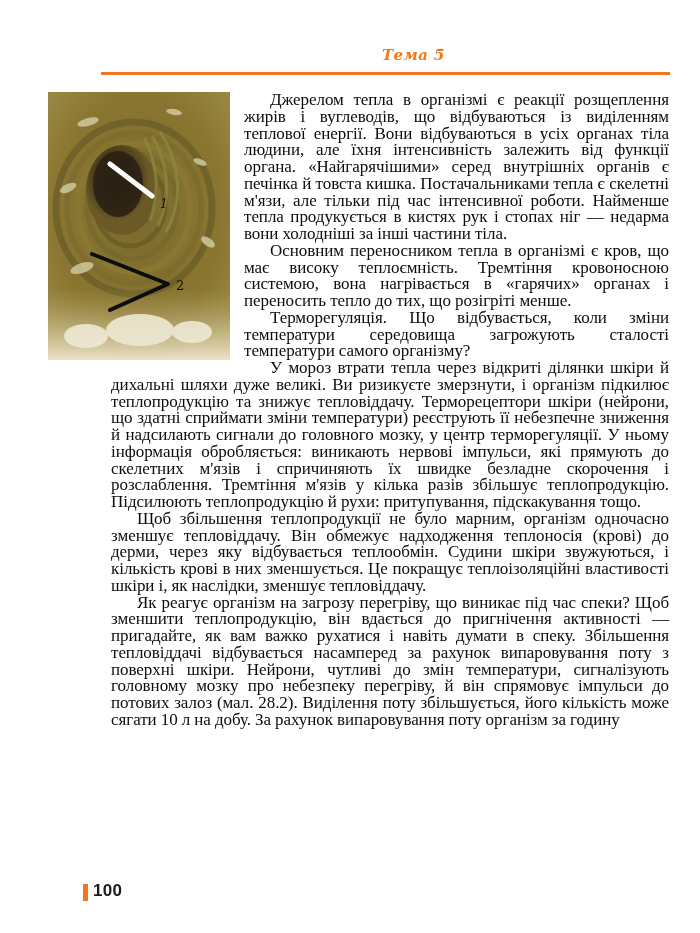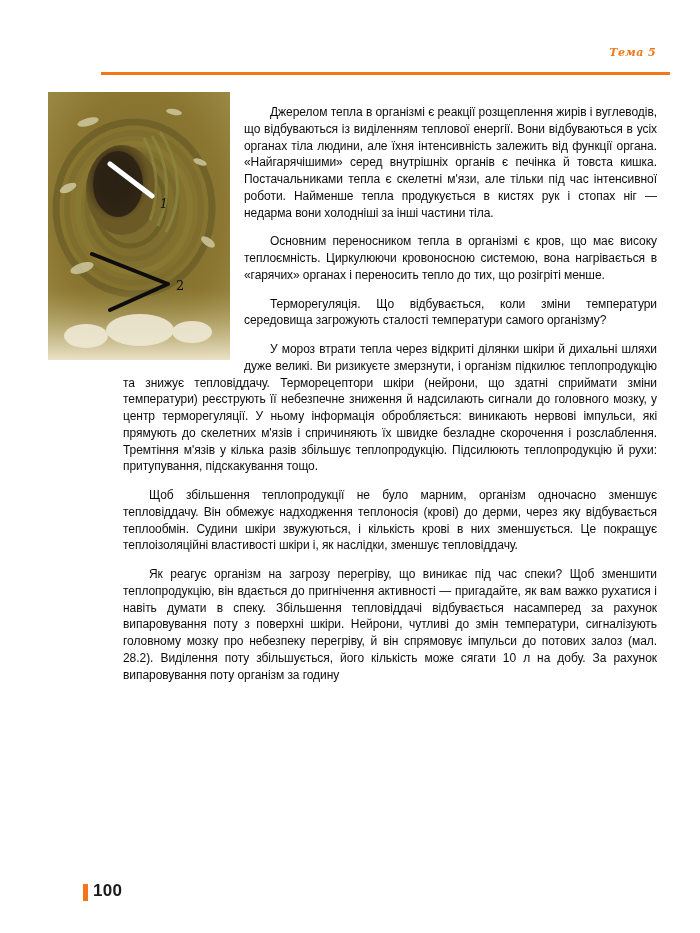--- a/index.html
+++ b/index.html
@@ -13,27 +13,27 @@
     height: 933px;
     background: #ffffff;
     overflow: hidden;
     font-family: "DejaVu Serif", "Liberation Serif", serif;
   }
 
   
   .running-head {
     position: absolute;
     top: 46px;
-    right: 44px;
+    right: 18px;
     width: 300px;
-    text-align: right;
+    text-align: left;
     font-family: "DejaVu Serif", "Liberation Serif", serif;
     font-style: italic;
     font-weight: 700;
-    font-size: 11px;
+    font-size: 15px;
     letter-spacing: 0.4px;
     color: #F07818;
   }
   .header-rule {
     position: absolute;
     top: 72px;
     left: 101px;
     width: 569px;
     height: 3px;
     background: #F4761B;
@@ -41,25 +41,25 @@
 
   
   .content {
     position: absolute;
     top: 92px;
     left: 111px;
     width: 558px;
     height: 790px;
   }
   .content p {
-    margin: 12px;
+    margin: 0;
     text-align: justify;
     text-justify: inter-word;
-    font-family: Liberation Sans, sans-serif;
-    font-size: 12px;
+    font-family: Liberation Serif, serif;
+    font-size: 17px;
     line-height: 16.75px;
     color: #0c0c0c;
     text-indent: 26px;
     letter-spacing: -0.05px;
     word-spacing: -0.1px;
     hyphens: manual;
   }
 
   
   .figure {
@@ -197,21 +197,21 @@
           <line x1="62" y1="72" x2="104" y2="104" stroke="#ffffff" stroke-width="5" stroke-linecap="round"></line>
           <text x="112" y="116" font-family="DejaVu Serif, serif" font-size="12" font-style="italic" fill="#111111">1</text>
 
           <polyline points="44,162 120,192 62,218" fill="none" stroke="#0d0d0d" stroke-width="4" stroke-linecap="round" stroke-linejoin="round"></polyline>
           <text x="128" y="198" font-family="DejaVu Serif, serif" font-size="13" fill="#0d0d0d">2</text>
         </svg>
       </div>
     </figure>
 
     <p>Джерелом тепла в організмі є реакції розщеплення жирів і вуглеводів, що відбуваються із виділенням теплової енергії. Вони відбуваються в усіх органах тіла людини, але їхня інтенсивність залежить від функції органа. «Найгарячішими» серед внутрішніх органів є печінка й товста кишка. Постачальниками тепла є скелетні м'язи, але тільки під час інтенсивної роботи. Найменше тепла продукується в кистях рук і стопах ніг — недарма вони холодніші за інші частини тіла.</p>
-    <p>Основним переносником тепла в організмі є кров, що має високу теплоємність. Циркулюючи кровоносною системою, вона нагрівається в «гарячих» органах і переносить тепло до тих, що розігріті менше.</p>
+    <p>Основним переносником тепла в організмі є кров, що має високу теплоємність. Тремтіння кровоносною системою, вона нагрівається в «гарячих» органах і переносить тепло до тих, що розігріті менше.</p>
     <p>Терморегуляція. Що відбувається, коли зміни температури середовища загрожують сталості температури самого організму?</p>
     <p>У мороз втрати тепла через відкриті ділянки шкіри й дихальні шляхи дуже великі. Ви ризикуєте змерзнути, і організм підкилює теплопродукцію та знижує тепловіддачу. Терморецептори шкіри (нейрони, що здатні сприймати зміни температури) реєструють її небезпечне зниження й надсилають сигнали до головного мозку, у центр терморегуляції. У ньому інформація обробляється: виникають нервові імпульси, які прямують до скелетних м'язів і спричиняють їх швидке безладне скорочення і розслаблення. Тремтіння м'язів у кілька разів збільшує теплопродукцію. Підсилюють теплопродукцію й рухи: притупування, підскакування тощо.</p>
     <p>Щоб збільшення теплопродукції не було марним, організм одночасно зменшує тепловіддачу. Він обмежує надходження теплоносія (крові) до дерми, через яку відбувається теплообмін. Судини шкіри звужуються, і кількість крові в них зменшується. Це покращує теплоізоляційні властивості шкіри і, як наслідки, зменшує тепловіддачу.</p>
     <p>Як реагує організм на загрозу перегріву, що виникає під час спеки? Щоб зменшити теплопродукцію, він вдається до пригнічення активності — пригадайте, як вам важко рухатися і навіть думати в спеку. Збільшення тепловіддачі відбувається насамперед за рахунок випаровування поту з поверхні шкіри. Нейрони, чутливі до змін температури, сигналізують головному мозку про небезпеку перегріву, й він спрямовує імпульси до потових залоз (мал. 28.2). Виділення поту збільшується, його кількість може сягати 10 л на добу. За рахунок випаровування поту організм за годину</p>
   </div>
 
   <div class="folio">
     <span class="folio-tick"></span>
     <span class="folio-num">100</span>
   </div>

